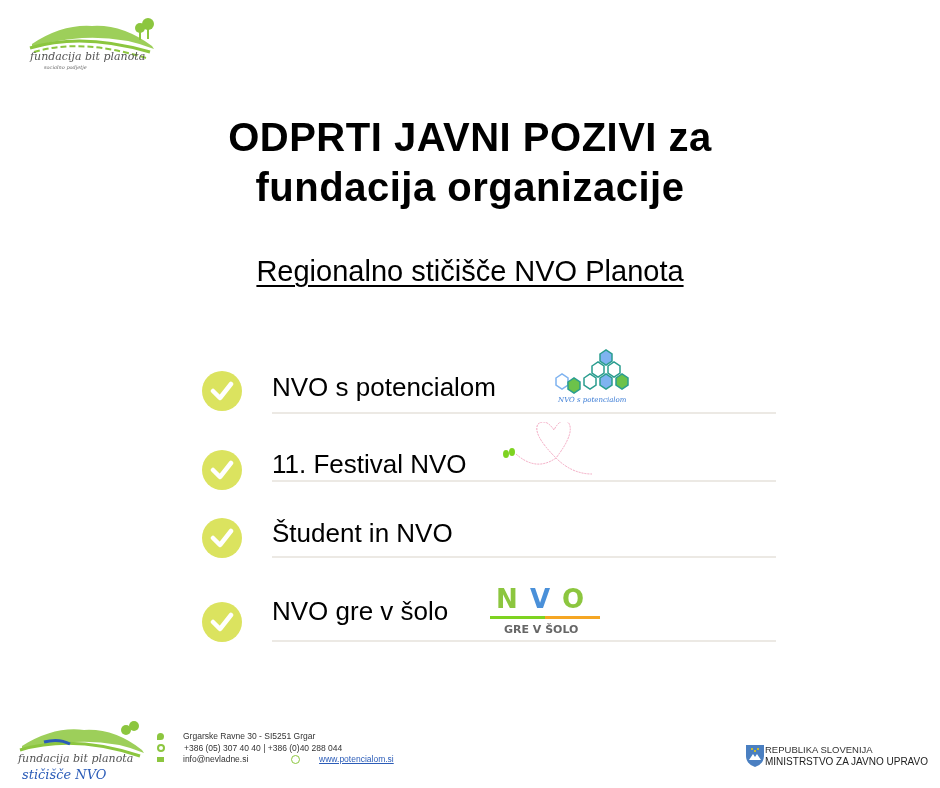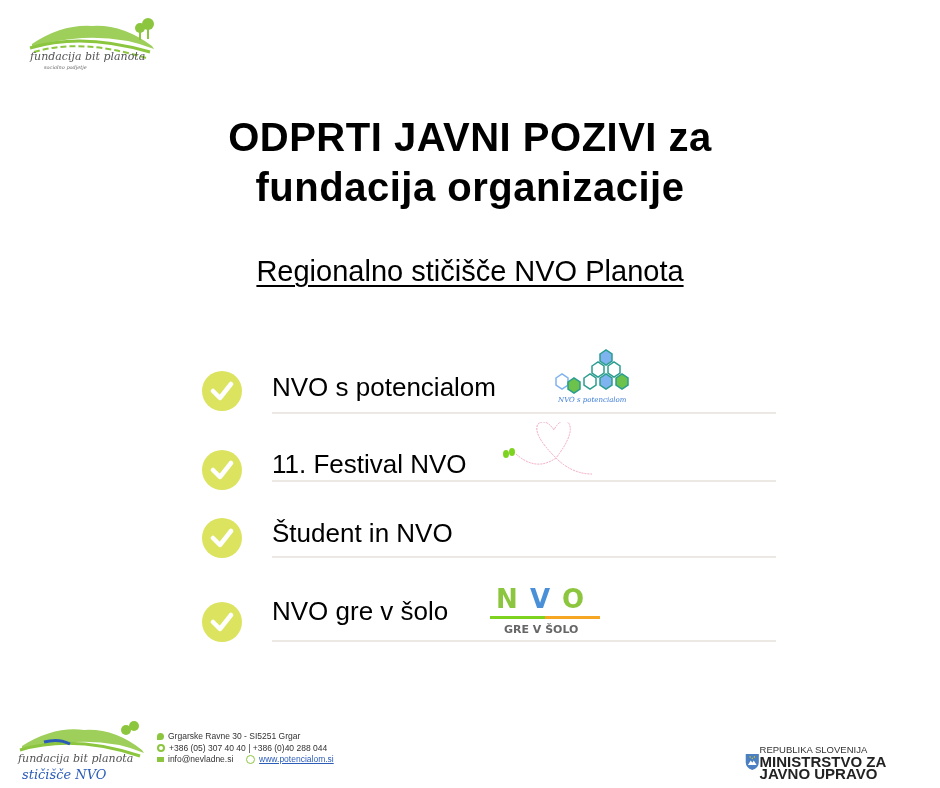--- a/index.html
+++ b/index.html
@@ -10,26 +10,26 @@
   .subtitle{left:0;top:254px;width:100%;text-align:center;font-size:29px;line-height:34px;}
   .subtitle span{text-decoration:underline;text-underline-offset:4px;text-decoration-thickness:2px;}
   .list{left:200px;top:350px;width:580px;}
   .item{position:relative;height:78px;}
   .check{position:absolute;left:2px;width:40px;height:40px;border-radius:50%;background:#dbe35f;}
   .check svg{position:absolute;left:8px;top:9px;}
   .label{position:absolute;left:72px;font-size:26px;line-height:30px;}
   .rule{position:absolute;left:72px;right:4px;height:2px;background:#ece9e4;}
   .footer-logo{left:14px;top:720px;width:135px;height:60px;}
   .contact{left:157px;top:731px;font-size:8.5px;line-height:11.5px;color:#333;}
-  .contact .row{display:flex;align-items:center;gap:4px;white-space:nowrap;}
+  .contact .row{display:flex;align-items:center;gap:19px;white-space:nowrap;}
   .contact .ic{width:7px;height:7px;display:inline-block;}
   .contact a{color:#2b5cb8;text-decoration:underline;}
   .gov{left:745px;top:744px;display:flex;align-items:center;}
   .gov .t1{font-size:9.5px;line-height:12px;color:#333;}
-  .gov .t2{font-size:15px;line-height:12px;font-weight:bold;color:#222;}
+  .gov .t2{font-size:10px;line-height:12px;font-weight:normal;color:#222;text-align:center;}
 </style>
 </head>
 <body>
 
 <div class="abs logo-top">
   <svg width="140" height="60" viewBox="0 0 140 60">
     <path d="M10 30 Q40 10 70 12 Q100 10 130 32 L132 35 Q100 22 60 24 Q30 26 10 34 Z" fill="#9dcf5a"></path>
     <path d="M8 34 Q60 18 128 38" stroke="#8cc63f" stroke-width="3" fill="none"></path>
     <path d="M12 38 Q60 24 124 44" stroke="#8cc63f" stroke-width="2" fill="none" stroke-dasharray="6 3"></path>
     <circle cx="118" cy="14" r="5" fill="#8cc63f"></circle>

